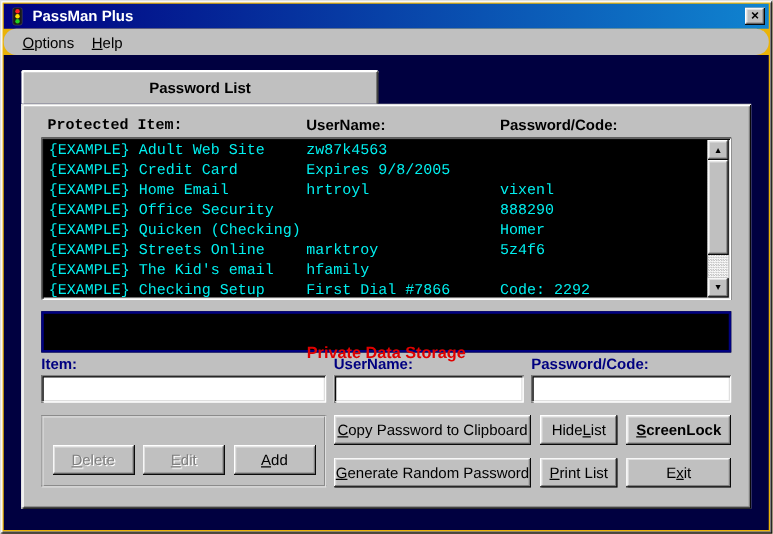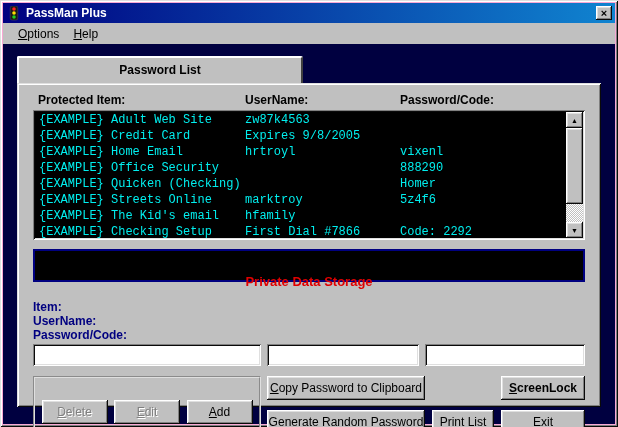--- a/index.html
+++ b/index.html
@@ -1,20 +1,20 @@
 <!DOCTYPE html>
 <html><head>
 <meta charset="utf-8">
 <style>
   * { margin:0; padding:0; box-sizing:border-box; }
   html,body { width:618px; height:427px; overflow:hidden; }
   body { font-family:"Liberation Sans", sans-serif; font-size:12px; }
 
   .window {
-    width:618px; height:427px; background:#f9a8d4;
+    width:618px; height:427px; background:#eab308;
     padding:3px;
     box-shadow: inset 1px 1px 0 #dfdfdf, inset -1px -1px 0 #0a0a0a,
                 inset 2px 2px 0 #fff,    inset -2px -2px 0 #808080;
     display:flex; flex-direction:column;
   }
 
   
   .titlebar {
     height:20px; flex:0 0 20px;
     background:linear-gradient(90deg,#000080,#1084d0);
@@ -24,21 +24,21 @@
   .titlebar .title { color:#fff; font-weight:bold; font-size:12px; letter-spacing:0; flex:1; }
   .close-btn {
     width:16px; height:14px; background:#c0c0c0;
     box-shadow: inset -1px -1px #0a0a0a, inset 1px 1px #fff,
                 inset -2px -2px #808080, inset 2px 2px #dfdfdf;
     display:flex; align-items:center; justify-content:center;
     font-weight:bold; font-size:11px; color:#000; line-height:1;
   }
 
   
-  .menubar { height:21px; flex:0 0 21px; background:#c0c0c0; display:flex; align-items:center; padding-left:8px; }
+  .menubar { height:21px; flex:0 0 21px; background:#c0c0c0; display:flex; align-items:center; padding-left:8px;border-radius:10px; }
   .menu-item { padding:2px 7px; color:#000; }
 
   
   .client { flex:1; background:#000040; padding:12px 14px 0 14px; position:relative; }
 
   
   .tabs { display:flex; position:relative; z-index:2; height:27px; }
   .tab {
     background:#c0c0c0; text-align:center;
     border-top:2px solid #fff; border-left:2px solid #fff; border-right:2px solid #404040;
@@ -51,21 +51,21 @@
   
   .panel {
     position:relative; z-index:1;
     background:#c0c0c0; height:324px;
     box-shadow: inset 1px 1px 0 #dfdfdf, inset -1px -1px 0 #0a0a0a,
                 inset 2px 2px 0 #fff,    inset -2px -2px 0 #808080;
     padding:10px 16px 0 16px;
   }
 
   .col-headers { display:flex; font-weight:bold; color:#000; }
-  .col-headers .h1 { width:212px; padding-left:5px; }
+  .col-headers .h1 { width:212px; padding-left:5px;font-family:Liberation Mono, monospace; }
   .col-headers .h2 { width:155px; }
   .col-headers .h3 { flex:1; }
 
   
   .listwrap {
     margin-top:3px; height:130px; background:#000;
     box-shadow: inset 1px 1px 0 #808080, inset -1px -1px 0 #fff,
                 inset 2px 2px 0 #0a0a0a, inset -2px -2px 0 #dfdfdf;
     position:relative; padding:2px 21px 2px 2px; overflow:hidden;
   }
@@ -92,21 +92,21 @@
           font-size:7px; color:#000; }
   .sthumb { height:76px; flex:0 0 76px; }
   .strack { flex:1; }
 
   
   .banner { margin-top:9px; height:33px; background:#000; border:2px solid #000080;
             display:flex; align-items:center; justify-content:center; }
   .banner span { color:#e00000; font-weight:bold; font-size:13px;margin-top:31px; }
 
   
-  .form-labels { display:flex; margin-top:18px; font-weight:bold; color:#000080;flex-direction:column; }
+  .form-labels { display:flex; margin-top:2px; font-weight:bold; color:#000080; }
   .form-labels .f1 { width:234px; }
   .form-labels .f2 { width:158px; }
   .form-labels .f3 { flex:1; }
   .form-inputs { display:flex; margin-top:2px; }
   .form-inputs .f1 { width:234px; }
   .form-inputs .f2 { width:158px; }
   .form-inputs .f3 { flex:1; }
   .tbox {
     width:228px; height:22px; background:#fff; border:none;
     box-shadow: inset 1px 1px 0 #808080, inset -1px -1px 0 #fff,
@@ -245,20 +245,21 @@
 
       <div class="bottom">
         <div class="groupbox">
           <div class="btn small-btn disabled"><u>D</u>elete</div>
           <div class="btn small-btn disabled"><u>E</u>dit</div>
           <div class="btn small-btn"><u>A</u>dd</div>
         </div>
         <div class="rightgrid">
           <div class="rrow">
             <div class="btn b-wide"><u>C</u>opy Password to Clipboard</div>
+            <div class="btn b-mid">Hide <u>L</u>ist</div>
             <div class="btn b-end bold"><u>S</u>creenLock</div>
           </div>
           <div class="rrow">
             <div class="btn b-wide"><u>G</u>enerate Random Password</div>
             <div class="btn b-mid"><u>P</u>rint List</div>
             <div class="btn b-end">E<u>x</u>it</div>
           </div>
         </div>
       </div>
 

